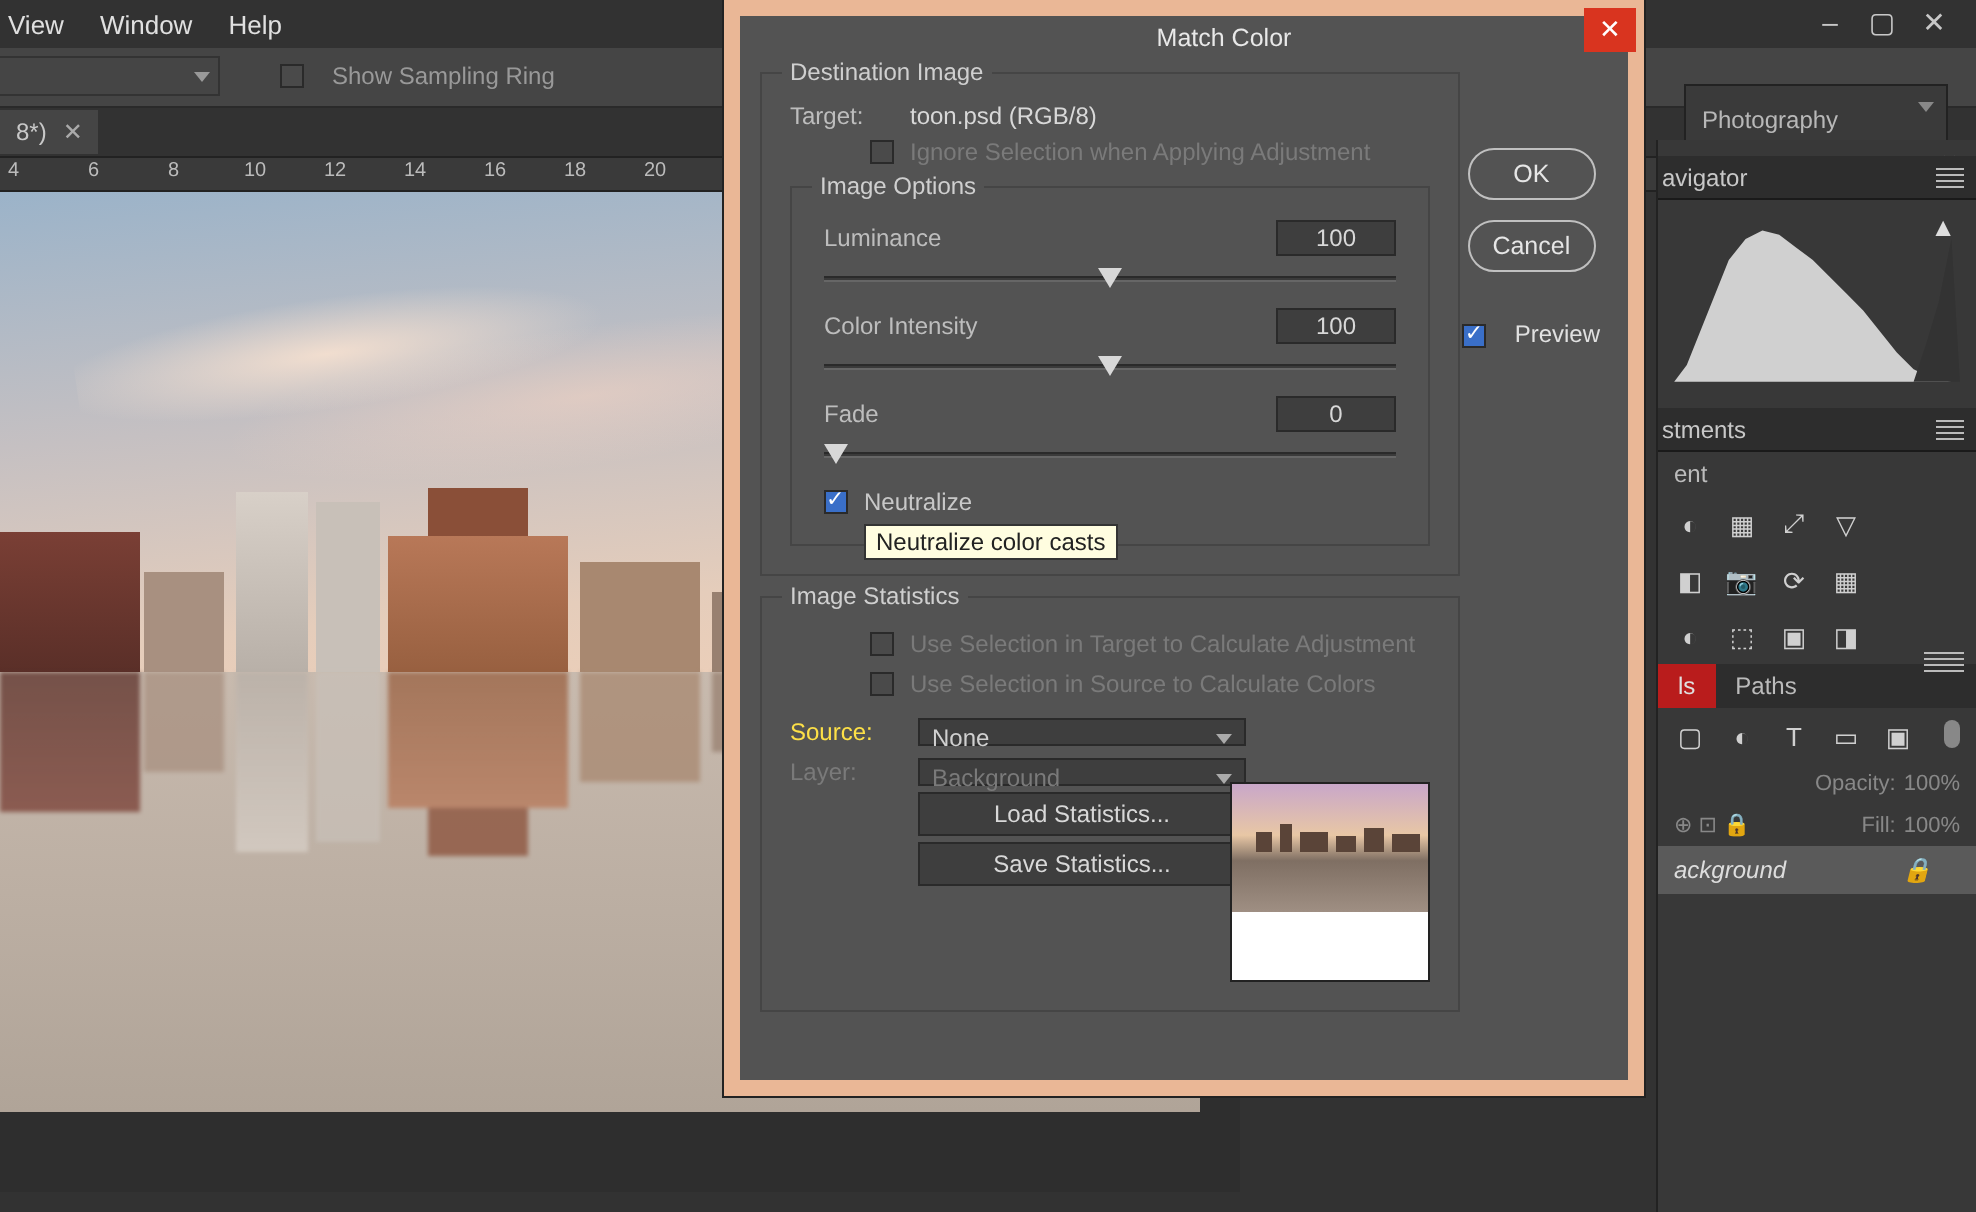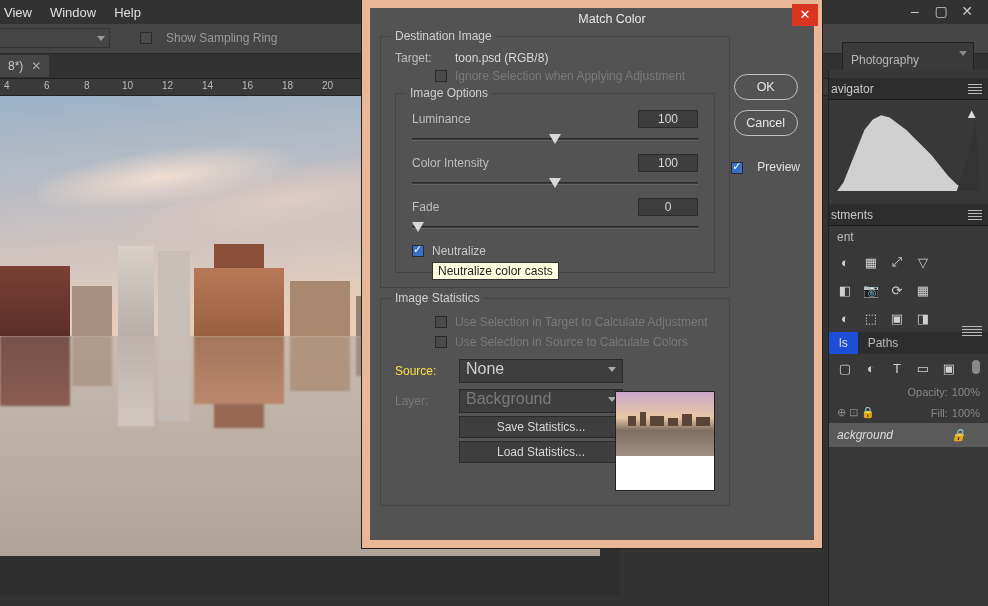--- a/index.html
+++ b/index.html
@@ -40,21 +40,21 @@
 .panel-tab.short { padding-left: 2px; }
 .panel-menu { position: absolute; right: 6px; top: 6px; width: 14px; height: 10px; }
 .panel-menu::before { content: ""; position: absolute; inset: 0; background: repeating-linear-gradient(#bbb, #bbb 1.2px, transparent 1.2px, transparent 3px); }
 .histogram { height: 104px; background: #383838; position: relative; padding: 6px; }
 .histo-svg { width: 100%; height: 90px; }
 .warn-icon { position: absolute; top: 6px; right: 10px; color: #ddd; font-size: 13px; }
 .icon-row { display: flex; gap: 10px; padding: 6px 8px; }
 .icon-row span { width: 16px; height: 16px; display: inline-flex; align-items: center; justify-content: center; color: #d0d0d0; font-size: 13px; }
 .paths-row { display: flex; height: 22px; background: #2d2d2d; }
 .paths-row div { padding: 4px 10px; color: #bbb; }
-.paths-row .active { background: #1d4ed8; color: #e0e0e0; }
+.paths-row .active { background: #b91c1c; color: #e0e0e0; }
 .opacity-row { display: flex; justify-content: flex-end; align-items: center; gap: 4px; padding: 4px 8px; color: #888; font-size: 11px; }
 .layer-row { height: 24px; background: #5a5a5a; display: flex; align-items: center; padding: 0 8px; gap: 8px; color: #ddd; font-style: italic; position: relative; }
 .lock-ic { position: absolute; right: 22px; }
 .dialog { position: absolute; top: 0; left: 362px; width: 460px; height: 548px; background: #535353; border: 8px solid #eab796; box-shadow: 0 0 0 1px #222; }
 .dlg-title { height: 22px; background: #535353; text-align: center; color: #e8e8e8; font-size: 12.5px; line-height: 22px; position: relative; padding-left: 40px; }
 .dlg-close { position: absolute; right: -4px; top: -4px; width: 26px; height: 22px; background: #d9341f; color: #fff; display: flex; align-items: center; justify-content: center; font-size: 13px; }
 .dlg-body { padding: 6px 10px 10px 10px; position: relative; height: calc(100% - 22px); }
 .fieldset { border: 1px solid #454545; padding: 10px 14px 14px 14px; margin-bottom: 10px; position: relative; }
 .legend { position: absolute; top: -8px; left: 10px; background: #535353; padding: 0 4px; font-size: 12px; color: #cfcfcf; }
 .row { display: flex; align-items: center; margin: 4px 0; }
@@ -71,21 +71,21 @@
 .slider-val { width: 60px; height: 18px; background: #3e3e3e; border: 1px solid #2a2a2a; text-align: center; color: #d8d8d8; line-height: 16px; font-size: 12px; }
 .slider-track { position: relative; height: 16px; margin-top: 4px; }
 .track-line { position: absolute; top: 6px; left: 0; right: 0; height: 3px; background: #3a3a3a; border-top: 1px solid #2a2a2a; border-bottom: 1px solid #666; }
 .thumb { position: absolute; top: 2px; width: 0; height: 0; border-left: 6px solid transparent; border-right: 6px solid transparent; border-top: 10px solid #d8d8d8; transform: translateX(-6px); }
 .neutralize-row { margin-top: 8px; display: flex; align-items: center; position: relative; }
 .tooltip { position: absolute; left: 20px; top: 18px; background: #fffde0; border: 1px solid #333; color: #222; padding: 1px 5px; font-size: 12px; }
 .stats-body .row { margin: 6px 0; }
 .src-row { display: flex; align-items: center; gap: 10px; }
 .src-row .l { width: 54px; color: #fde047; }
 .src-row.disabled .l { color: #7a7a7a; }
-.select { width: 164px; height: 24px; background: #3e3e3e; border: 1px solid #2a2a2a; color: #d0d0d0; padding-left: 6px; line-height: 18px; position: relative; font-size: 16px; }
+.select { width: 164px; height: 14px; background: #3e3e3e; border: 1px solid #2a2a2a; color: #d0d0d0; padding-left: 6px; line-height: 18px; position: relative; font-size: 12px; }
 .select.disabled { color: #7a7a7a; }
 .select::after { content: ""; position: absolute; right: 6px; top: 7px; border-left: 4px solid transparent; border-right: 4px solid transparent; border-top: 5px solid #aaa; }
 .btn-flat { width: 164px; height: 22px; background: #3e3e3e; border: 1px solid #2a2a2a; color: #d8d8d8; text-align: center; line-height: 20px; margin: 3px 0 3px 64px; font-size: 12px; }
 .thumb-preview { position: absolute; right: 14px; bottom: 14px; width: 100px; height: 100px; border: 1px solid #222; background: #fff; overflow: hidden; }
 .thumb-img { width: 100px; height: 64px; background: linear-gradient(180deg, #c9a7c9 0%, #e8c7a5 40%, #7f6f63 60%, #9f8f83 100%); position: relative; }
 .thumb-skyline { position: absolute; bottom: 30px; left: 6px; right: 6px; height: 14px; }
 .thumb-skyline span { position: absolute; bottom: 0; background: #5a4438; }
 .dlg-rbtns { position: absolute; top: 44px; right: 14px; display: flex; flex-direction: column; gap: 10px; align-items: center; }
 .pill { width: 64px; height: 26px; border: 1px solid #c0c0c0; border-radius: 13px; text-align: center; line-height: 24px; color: #e6e6e6; font-size: 12.5px; }
 .preview-row { margin-top: 14px; display: flex; align-items: flex-end; gap: 6px; color: #e0e0e0; }
@@ -311,22 +311,22 @@
           <span>Use Selection in Source to Calculate Colors</span>
         </div>
         <div class="src-row" style="margin-top:10px">
           <span class="l">Source:</span>
           <div class="select">None</div>
         </div>
         <div class="src-row disabled" style="margin-top:6px">
           <span class="l">Layer:</span>
           <div class="select disabled">Background</div>
         </div>
+        <div class="btn-flat">Load Statistics...</div>
         <div class="btn-flat">Save Statistics...</div>
-        <div class="btn-flat">Load Statistics...</div>
       </div>
 
       <div class="thumb-preview">
         <div class="thumb-img">
           <div class="thumb-skyline">
             <span style="left:6px;width:8px;height:10px"></span>
             <span style="left:18px;width:6px;height:14px"></span>
             <span style="left:28px;width:14px;height:10px"></span>
             <span style="left:46px;width:10px;height:8px"></span>
             <span style="left:60px;width:10px;height:12px"></span>

